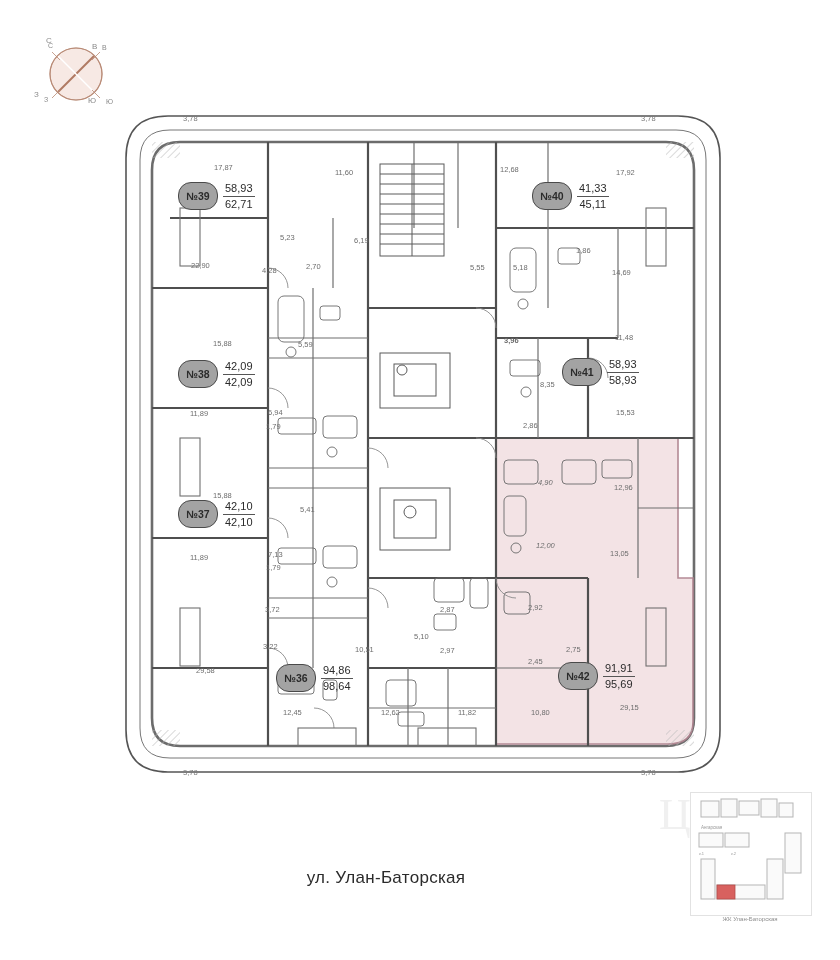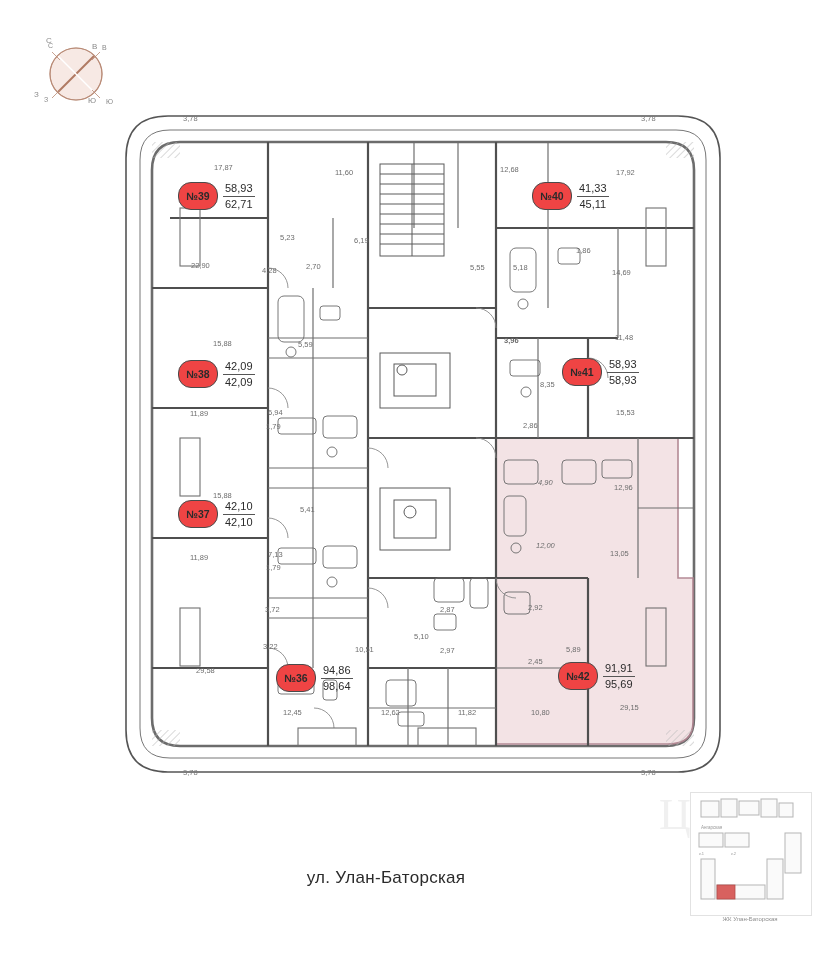--- a/index.html
+++ b/index.html
@@ -68,21 +68,21 @@
   .apt {
     position: absolute;
     display: flex;
     align-items: center;
     gap: 5px;
   }
   .apt .bubble {
     width: 38px;
     height: 26px;
     border-radius: 13px;
-    background: #ef4444;
+    background: #a3a3a3;
     border: 1.2px solid #4a4a4a;
     display: flex;
     align-items: center;
     justify-content: center;
     font-size: 10.5px;
     font-weight: bold;
     color: #2b2b2b;
     white-space: nowrap;
   }
   .apt .areas {
@@ -436,21 +436,21 @@
 
   <div class="dim" style="left:265px; top:605px;">3,72</div>
   <div class="dim" style="left:440px; top:605px;">2,87</div>
   <div class="dim" style="left:528px; top:603px;">2,92</div>
 
   <div class="dim" style="left:263px; top:642px;">3,22</div>
   <div class="dim" style="left:355px; top:645px;">10,51</div>
   <div class="dim" style="left:414px; top:632px;">5,10</div>
   <div class="dim" style="left:440px; top:646px;">2,97</div>
   <div class="dim" style="left:528px; top:657px;">2,45</div>
-  <div class="dim" style="left:566px; top:645px;">5,89</div>
+  <div class="dim" style="left:566px; top:645px;">2,75</div>
 
   <div class="dim" style="left:196px; top:666px;">29,58</div>
   <div class="dim" style="left:283px; top:708px;">12,45</div>
   <div class="dim" style="left:381px; top:708px;">12,62</div>
   <div class="dim" style="left:458px; top:708px;">11,82</div>
   <div class="dim" style="left:531px; top:708px;">10,80</div>
   <div class="dim" style="left:620px; top:703px;">29,15</div>
 
   <div class="wm">ЦИАН</div>
 

